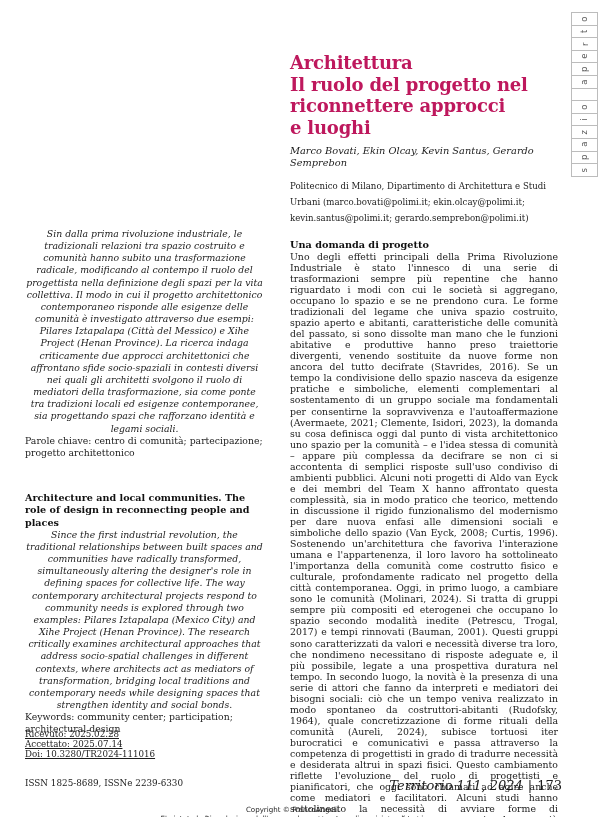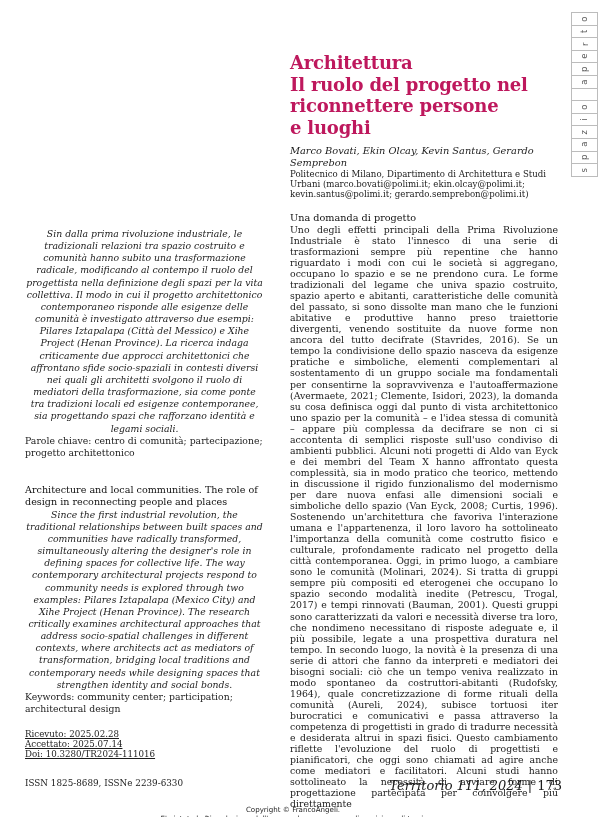--- a/index.html
+++ b/index.html
@@ -22,34 +22,34 @@
   }
 
   
   .col-left { position:absolute; left:25px; top:228px; width:239px; }
   .abs-text {
     font-style:italic; font-size:9.3px; line-height:12.15px; color:#1b1b1b;
     text-align:center;
   }
   .abs-kw { font-style:normal; font-size:9.3px; line-height:12.15px; color:#1b1b1b; }
   .abs-en-head {
-    margin-top:25px; font-weight:normal; font-size:9.6px; line-height:12.3px; color:#111;
+    margin-top:33px; font-weight:bold; font-size:9.6px; line-height:12.3px; color:#111;
   }
   .dates-block { position:absolute; left:25px; top:729px; font-size:8.7px; line-height:10.2px; color:#1b1b1b;text-decoration:underline; }
   .issn-line { position:absolute; left:25px; top:778px; font-size:8.8px; color:#1b1b1b; }
 
   
   .col-right { position:absolute; left:290px; top:52px; width:268px; }
   .title-line {
     font-weight:bold; font-size:18px; line-height:21.6px; color:#be185d;
     letter-spacing:-0.2px;
   }
   .authors { margin-top:7px; font-style:italic; font-size:9.8px; line-height:12px; color:#1b1b1b; }
-  .affiliation { font-size:8.6px; line-height:10px; color:#1b1b1b; }
-  .section-head { margin-top:13px; font-weight:normal; font-size:9.7px; line-height:11.5px; color:#0f0f0f; }
+  .affiliation { margin-top:9px; font-size:8.6px; line-height:16px; color:#1b1b1b; }
+  .section-head { margin-top:13px; font-weight:bold; font-size:9.7px; line-height:11.5px; color:#0f0f0f; }
   .body-text {
     font-size:9.35px; line-height:11.05px; color:#1b1b1b;
     text-align:justify; hyphens:auto; -webkit-hyphens:auto;
   }
 
   
   .footer-copy {
     position:absolute; left:148px; top:805px; width:290px; text-align:center;
     font-family:"DejaVu Sans", sans-serif; font-size:7.1px; line-height:9px; color:#222;
   }
@@ -117,21 +117,21 @@
   <div class="dates-block">
     <div>Ricevuto: 2025.02.28</div>
     <div>Accettato: 2025.07.14</div>
     <div>Doi: 10.3280/TR2024-111016</div>
   </div>
 
   <div class="col-right">
     <h1>
       <div class="title-line">Architettura</div>
       <div class="title-line">Il ruolo del progetto nel</div>
-      <div class="title-line">riconnettere persone</div>
+      <div class="title-line">riconnettere approcci</div>
       <div class="title-line">e luoghi</div>
     </h1>
     <div class="authors">Marco Bovati, Ekin Olcay, Kevin Santus, Gerardo Semprebon</div>
     <div class="affiliation">Politecnico di Milano, Dipartimento di Architettura e Studi Urbani (marco.bovati@polimi.it; ekin.olcay@polimi.it; kevin.santus@polimi.it; gerardo.semprebon@polimi.it)</div>
     <h2 class="section-head">Una domanda di progetto</h2>
     <p class="body-text">Uno degli effetti principali della Prima Rivoluzione Industriale è stato l'innesco di una serie di trasformazioni sempre più repentine che hanno riguardato i modi con cui le società si aggregano, occupano lo spazio e se ne prendono cura. Le forme tradizionali del legame che univa spazio costruito, spazio aperto e abitanti, caratteristiche delle comunità del passato, si sono dissolte man mano che le funzioni abitative e produttive hanno preso traiettorie divergenti, venendo sostituite da nuove forme non ancora del tutto decifrate (Stavrides, 2016). Se un tempo la condivisione dello spazio nasceva da esigenze pratiche e simboliche, elementi complementari al sostentamento di un gruppo sociale ma fondamentali per consentirne la sopravvivenza e l'autoaffermazione (Avermaete, 2021; Clemente, Isidori, 2023), la domanda su cosa definisca oggi dal punto di vista architettonico uno spazio per la comunità – e l'idea stessa di comunità – appare più complessa da decifrare se non ci si accontenta di semplici risposte sull'uso condiviso di ambienti pubblici. Alcuni noti progetti di Aldo van Eyck e dei membri del Team X hanno affrontato questa complessità, sia in modo pratico che teorico, mettendo in discussione il rigido funzionalismo del modernismo per dare nuova enfasi alle dimensioni sociali e simboliche dello spazio (Van Eyck, 2008; Curtis, 1996). Sostenendo un'architettura che favoriva l'interazione umana e l'appartenenza, il loro lavoro ha sottolineato l'importanza della comunità come costrutto fisico e culturale, profondamente radicato nel progetto della città contemporanea. Oggi, in primo luogo, a cambiare sono le comunità (Molinari, 2024). Si tratta di gruppi sempre più compositi ed eterogenei che occupano lo spazio secondo modalità inedite (Petrescu, Trogal, 2017) e tempi rinnovati (Bauman, 2001). Questi gruppi sono caratterizzati da valori e necessità diverse tra loro, che nondimeno necessitano di risposte adeguate e, il più possibile, legate a una prospettiva duratura nel tempo. In secondo luogo, la novità è la presenza di una serie di attori che fanno da interpreti e mediatori dei bisogni sociali: ciò che un tempo veniva realizzato in modo spontaneo da costruttori-abitanti (Rudofsky, 1964), quale concretizzazione di forme rituali della comunità (Aureli, 2024), subisce tortuosi iter burocratici e comunicativi e passa attraverso la competenza di progettisti in grado di tradurre necessità e desiderata altrui in spazi fisici. Questo cambiamento riflette l'evoluzione del ruolo di progettisti e pianificatori, che oggi sono chiamati ad agire anche come mediatori e facilitatori. Alcuni studi hanno sottolineato la necessità di avviare forme di progettazione partecipata per coinvolgere più direttamente</p>
   </div>
 
   <div class="issn-line">ISSN 1825-8689, ISSNe 2239-6330</div>
   <div class="footer-copy">

